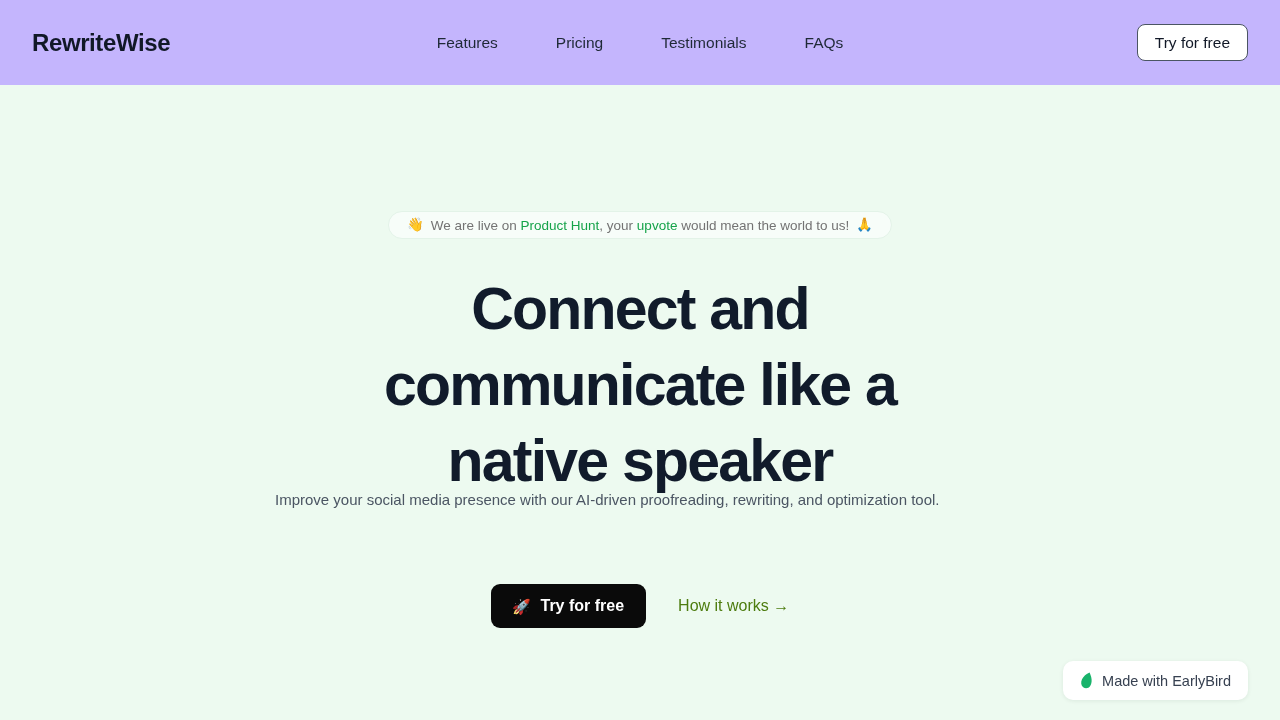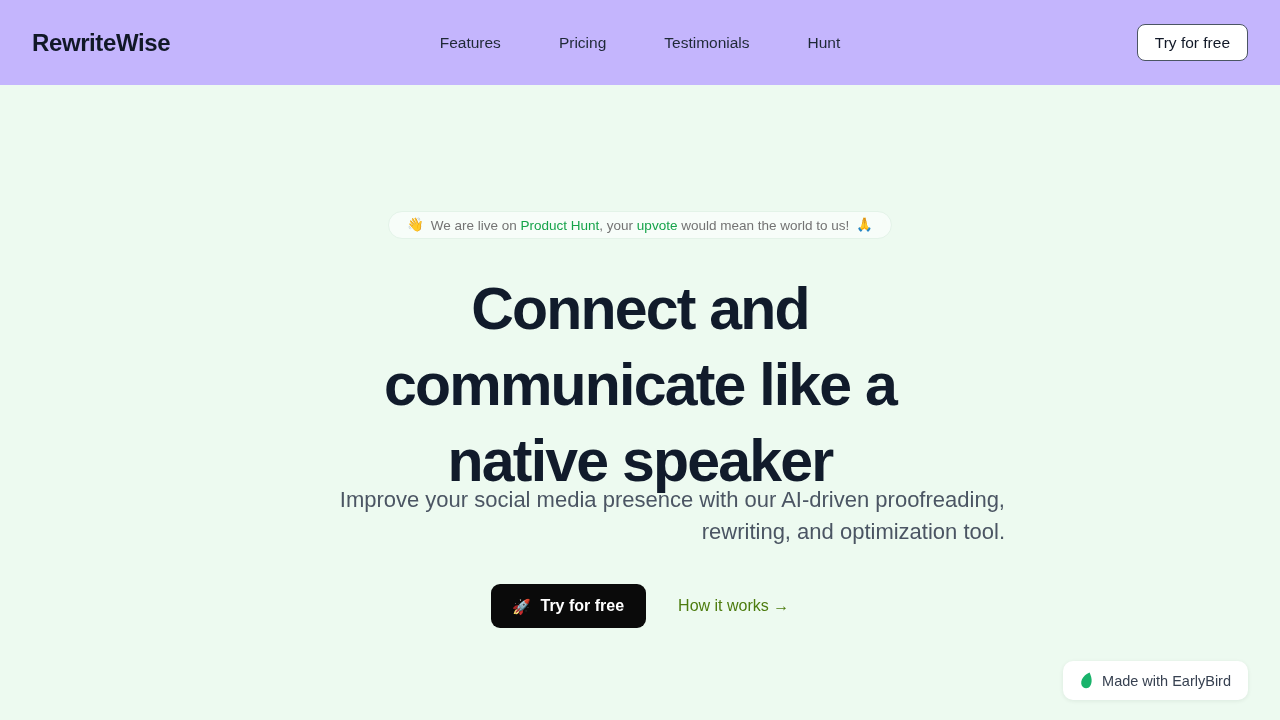--- a/index.html
+++ b/index.html
@@ -77,22 +77,22 @@
     line-height:76px;
     font-weight:bold;
     letter-spacing:-1.8px;
     color:#111b2b;
   }
 
   .subhead{
     position:absolute; top:399px; left:50%;
     transform:translateX(-50%);
     width:730px;
-    text-align:right;
-    font-size:22px;
+    text-align:left;
+    font-size:15px;
     line-height:32px;
     color:#4b5563;
   }
 
   .cta-row{
     position:absolute; top:499px; left:0; width:1280px;
     display:flex; align-items:center; justify-content:center;
     gap:32px;
   }
   .cta-primary{
@@ -128,21 +128,21 @@
 <body>
 
 <div class="header">
 
   <div class="logo">RewriteWise</div>
 
   <nav class="nav">
     <a class="nav-item">Features</a>
     <a class="nav-item">Pricing</a>
     <a class="nav-item">Testimonials</a>
-    <a class="nav-item">Hunt</a>
+    <a class="nav-item">FAQs</a>
   </nav>
 
   <button class="header-cta">Try for free</button>
 </div>
 
 <div class="hero">
 
   <div class="ph-banner">
     <span class="emoji">👋</span>
     <span><span class="txt">We are live on </span><span class="strong">Product Hunt</span><span class="txt">, your </span><span class="strong">upvote</span><span class="txt"> would mean the world to us! </span></span>

